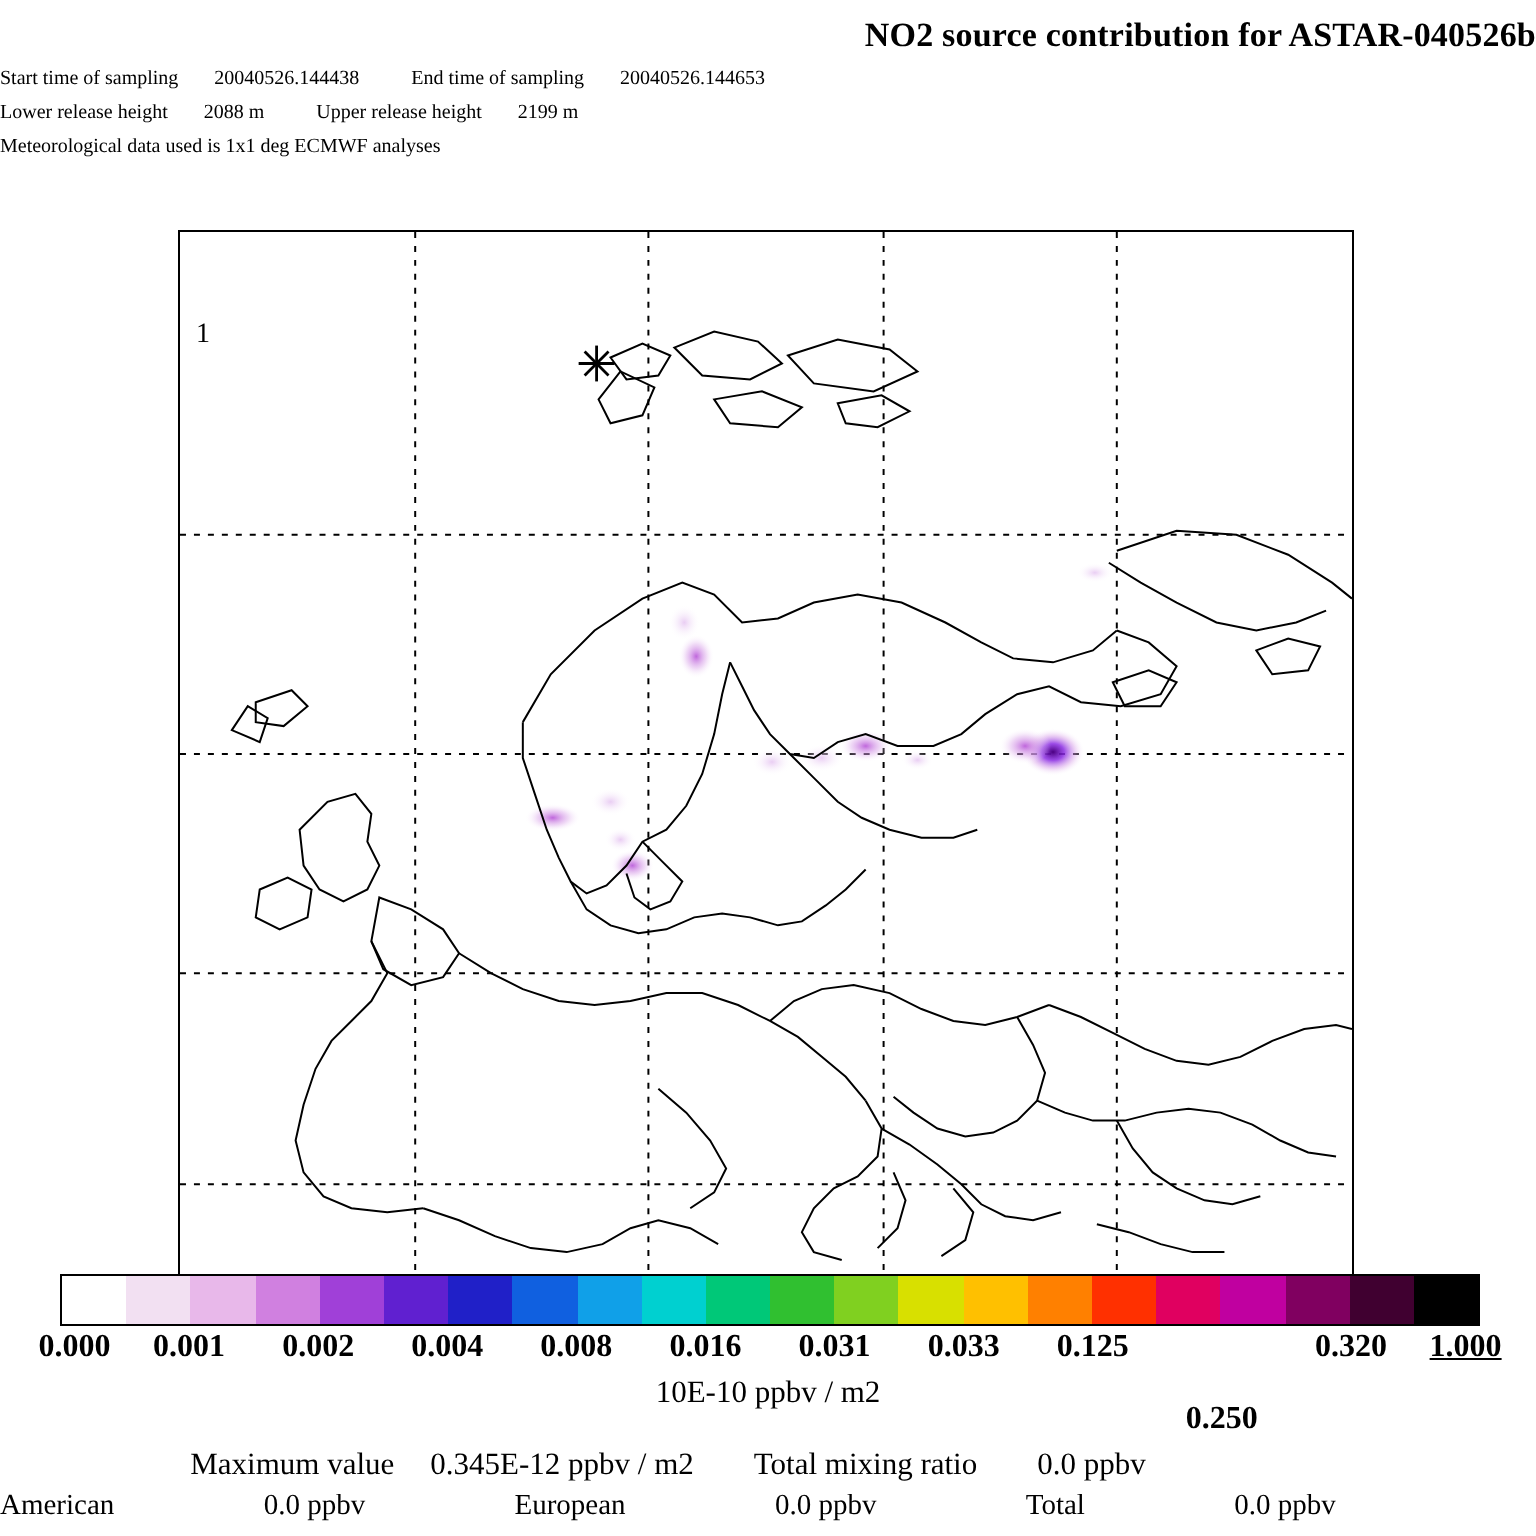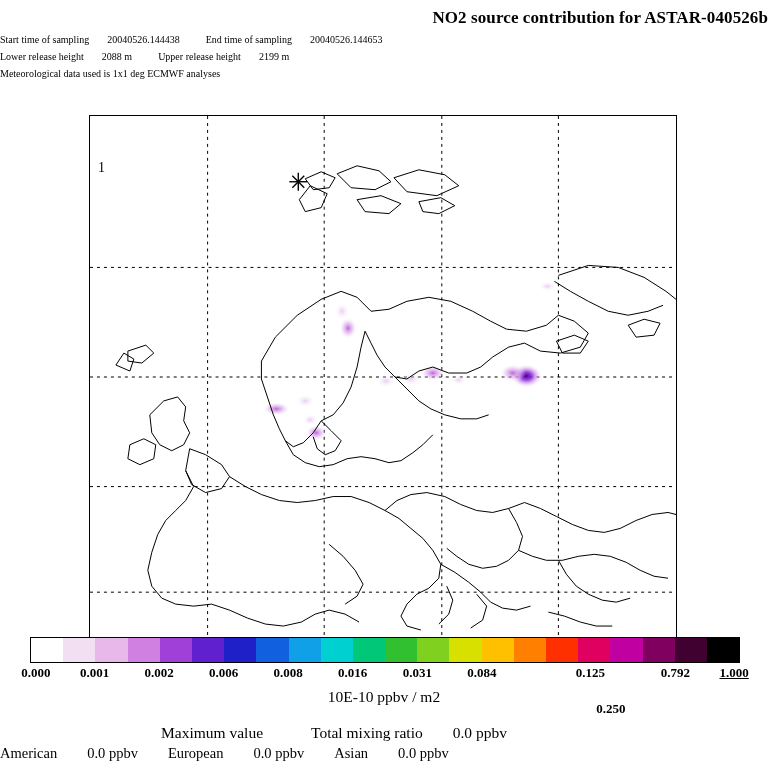--- a/index.html
+++ b/index.html
@@ -31,35 +31,35 @@
   }
   .cbar{
     position:absolute;left:0;top:0;width:100%;height:26px;
     border:1px solid #000;box-sizing:border-box;display:flex;
   }
   .cbar .seg{flex:1 1 0;height:100%;}
   .ticklabels{
     position:absolute;left:0;top:28px;width:100%;height:18px;
   }
   .ticklabels span{
-    position:absolute;font-size:13px;font-weight:bold;
+    position:absolute;font-size:16px;font-weight:bold;
     transform:translateX(-50%);white-space:nowrap;
   }
   .cbar-unit{
     position:absolute;left:0;top:688px;width:768px;text-align:center;
     font-size:15.5px;
   }
   .footer{
     position:absolute;left:0;top:722px;width:668px;
   }
   .frow{
     display:flex;justify-content:center;font-size:15.5px;margin-top:2px;
   }
   .frow2{
-    display:flex;justify-content:flex-start;font-size:14.5px;margin-top:3px;
+    display:flex;justify-content:space-between;font-size:14.5px;margin-top:3px;
   }
   .f-gap{display:inline-block;width:30px;}
   .f-gap-sm{display:inline-block;width:18px;}
 </style>
 </head>
 <body>
 
 <div class="title">NO2 source contribution for ASTAR-040526b</div>
 
 <div class="hdr-row">
@@ -211,49 +211,50 @@
       <div class="seg" style="background: rgb(224, 0, 96);"></div>
       <div class="seg" style="background: rgb(192, 0, 160);"></div>
       <div class="seg" style="background: rgb(128, 0, 96);"></div>
       <div class="seg" style="background: rgb(64, 0, 48);"></div>
       <div class="seg" style="background: rgb(0, 0, 0);"></div>
     </div>
   <div class="ticklabels" id="cbar-ticks">
       <span style="left: 0%; transform: translateX(-30%);">0.000</span>
       <span style="left: 9.09091%;">0.001</span>
       <span style="left: 18.1818%;">0.002</span>
-      <span style="left: 27.2727%;">0.006</span>
+      <span style="left: 27.2727%;">0.004</span>
       <span style="left: 36.3636%;">0.008</span>
       <span style="left: 45.4545%;">0.016</span>
       <span style="left: 54.5455%;">0.031</span>
-      <span style="left: 63.6364%;">0.084</span>
-      <span style="left: 72.7273%; margin-left: 44px;">0.125</span>
+      <span style="left: 63.6364%;">0.033</span>
+      <span style="left: 72.7273%;">0.125</span>
       <span style="left: 81.8182%; margin-top: 36px;">0.250</span>
-      <span style="left: 90.9091%;">0.792</span>
+      <span style="left: 90.9091%;">0.320</span>
       <span style="left: 100%; transform: translateX(-70%); text-decoration: underline;">1.000</span>
     </div>
 </div>
 
 <div class="cbar-unit">10E-10 ppbv / m2</div>
 
 <div class="footer">
   <div class="frow">
     <span>Maximum value</span>
     <span class="f-gap-sm"></span>
+    <span>0.345E-12 ppbv / m2</span>
     <span class="f-gap"></span>
     <span>Total mixing ratio</span>
     <span class="f-gap"></span>
     <span>0.0 ppbv</span>
   </div>
   <div class="frow2">
     <span>American</span>
     <span class="f-gap"></span>
     <span>0.0 ppbv</span>
     <span class="f-gap"></span>
     <span>European</span>
     <span class="f-gap"></span>
     <span>0.0 ppbv</span>
     <span class="f-gap"></span>
-    <span>Asian</span>
+    <span>Total</span>
     <span class="f-gap"></span>
     <span>0.0 ppbv</span>
   </div>
 </div>
 
 </body></html>

